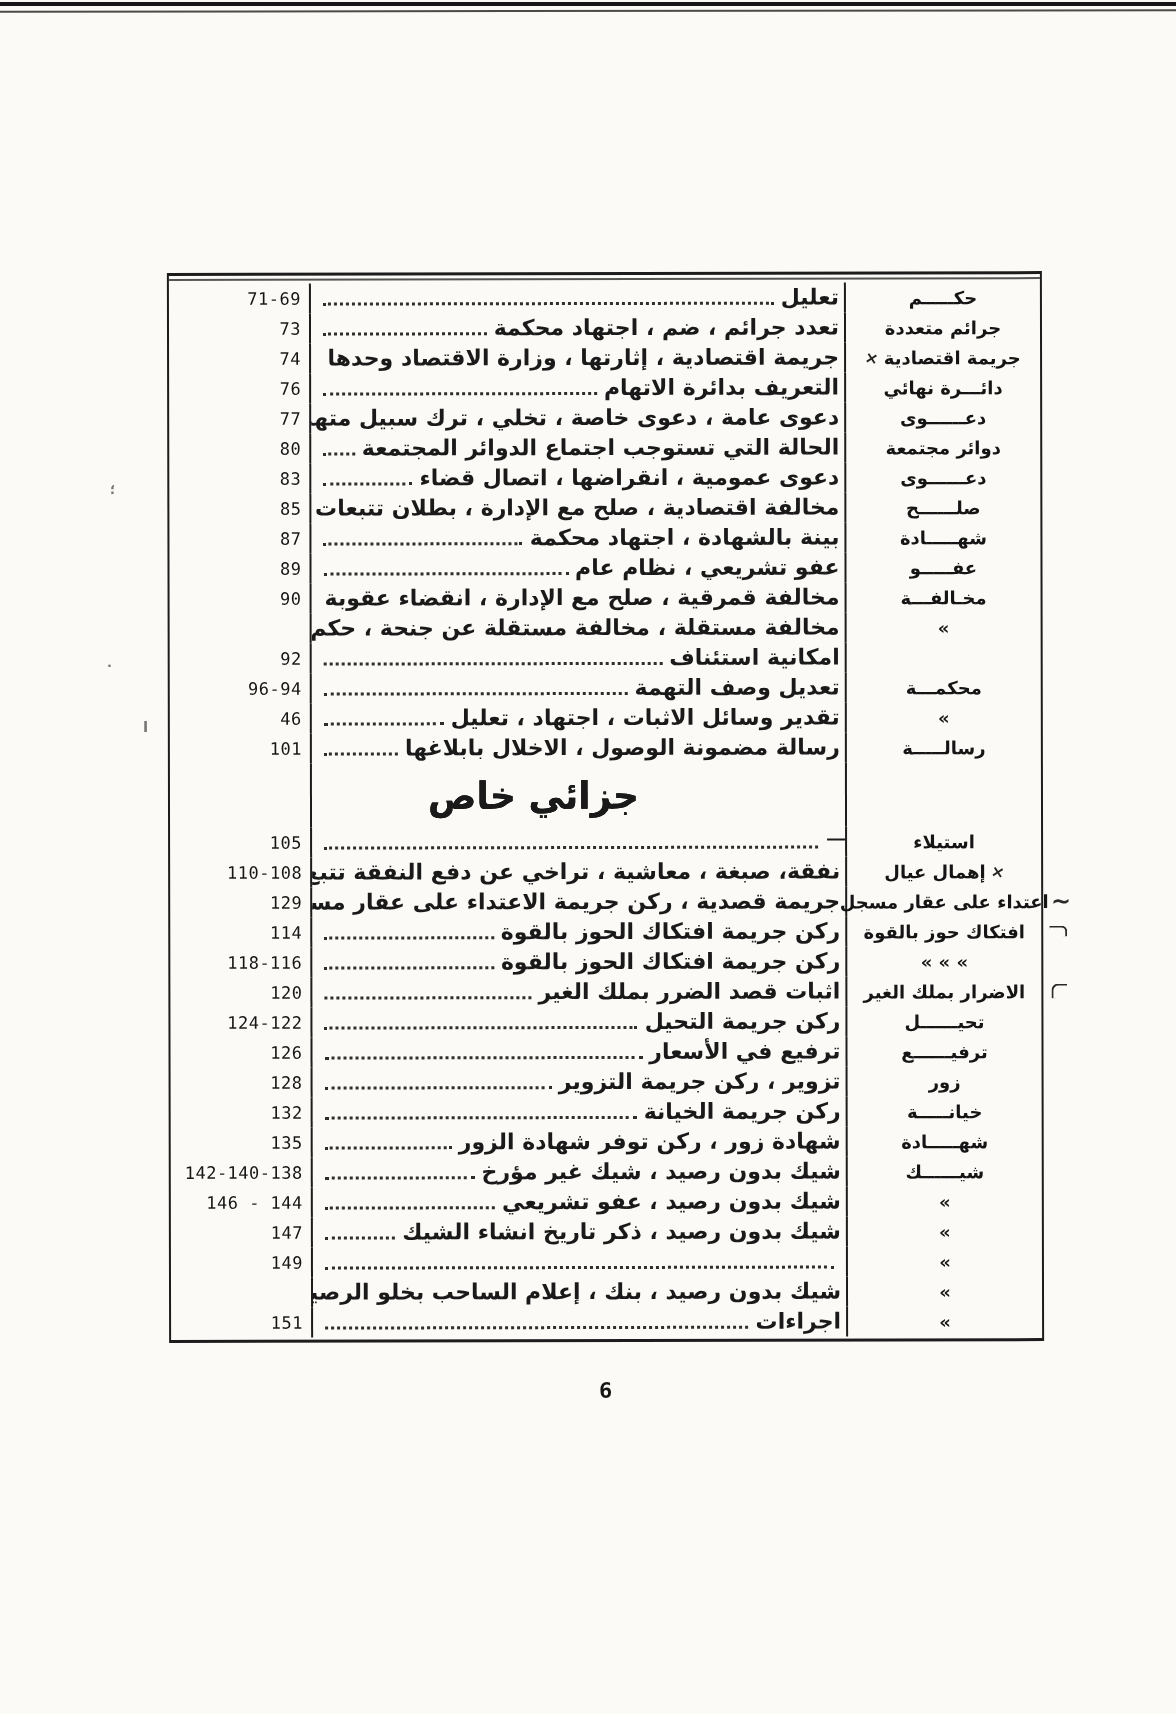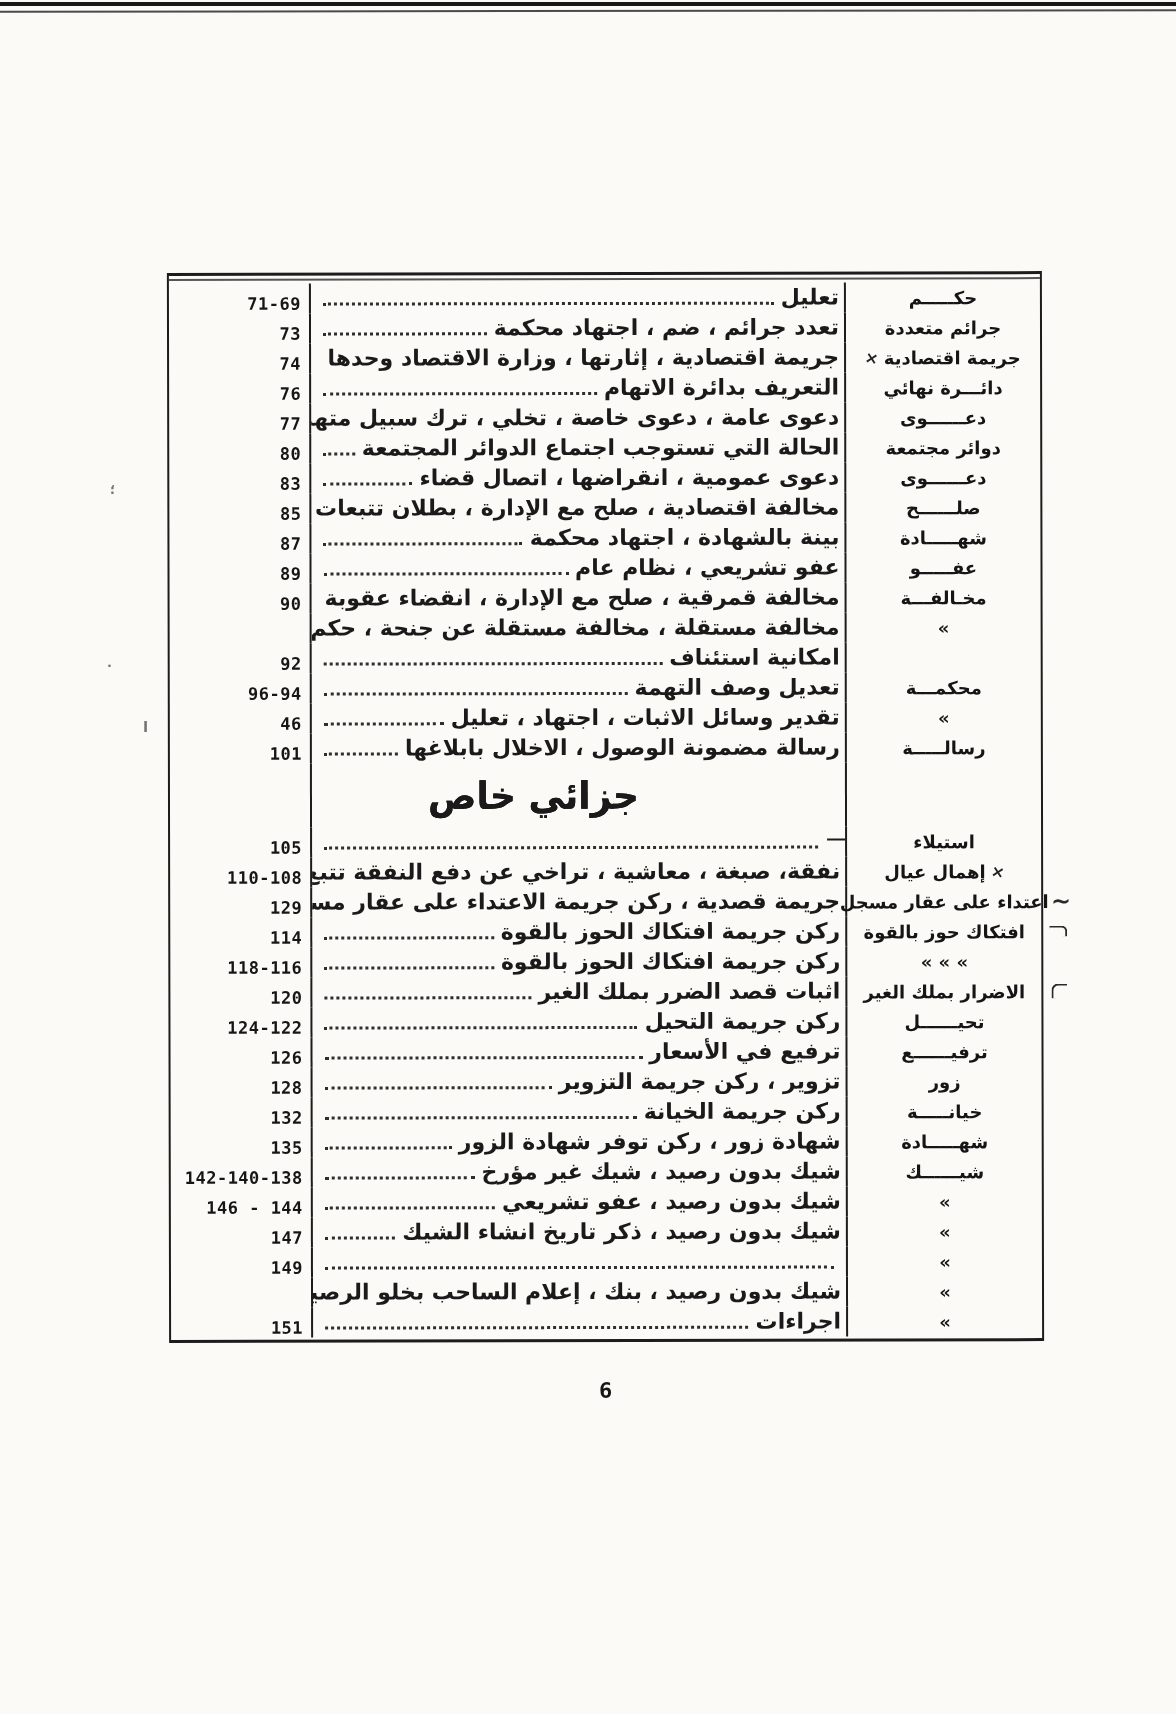--- a/index.html
+++ b/index.html
@@ -26,24 +26,24 @@
     background:transparent;
     transform:rotate(-0.12deg);
   }
   .toc-table::before{ 
     content:"";position:absolute;left:0;right:0;top:3px;height:1.5px;background:#1c1c1c;opacity:.75;
   }
   .t-row{display:flex;height:30px;position:relative;align-items:center;}
   .cell{box-sizing:border-box;height:100%;}
   .cell.num{
     width:142px;border-right:2px solid #1c1c1c;
-    display:flex;align-items:flex-end;justify-content:flex-end;
+    display:flex;align-items:center;justify-content:flex-end;
     padding:0 8px 0 4px;
     font-family:"DejaVu Sans Mono",monospace;
-    font-size:17px;font-weight:bold;letter-spacing:.5px;color:#161616;
+    font-size:17px;font-weight:normal;letter-spacing:.5px;color:#161616;
   }
   .cell.entry{
     flex:1;direction:rtl;display:flex;align-items:center;
     padding:0 5px;overflow:hidden;
   }
   .entry-text{font-size:22px;font-weight:bold;white-space:nowrap;line-height:1;}
   .leader{flex:1;min-width:0;border-bottom:3px dotted #2e2e2e;margin:0 7px;transform:translateY(5px);}
   .entry-dash{display:inline-block;width:20px;height:0;border-top:2.5px solid #1c1c1c;margin-left:2px;margin-right:-7px;transform:translateY(-2px);}
   .cell.cat{
     width:196px;border-left:2px solid #1c1c1c;

